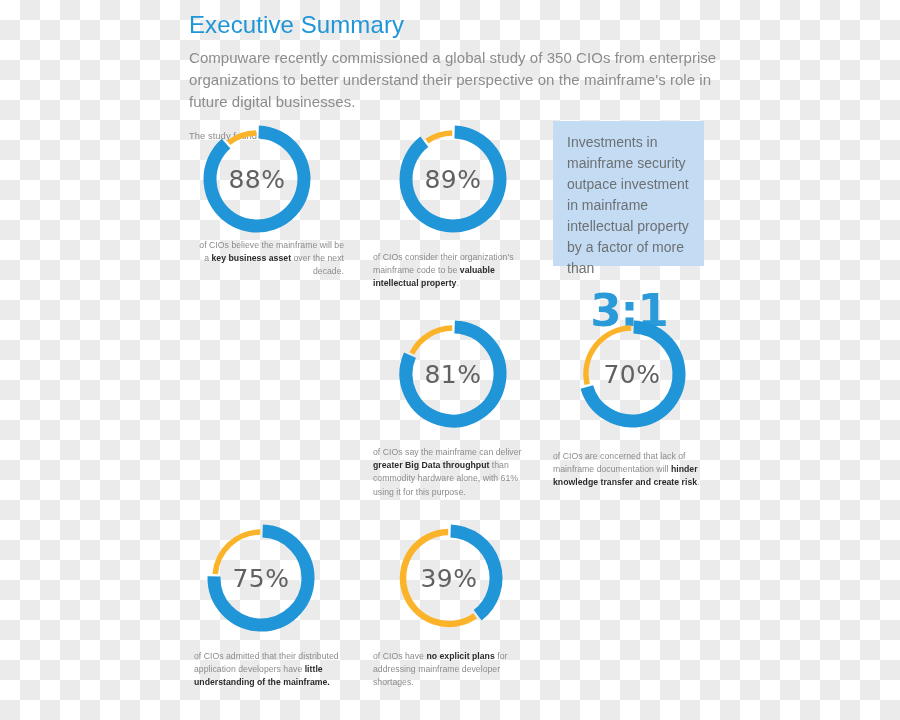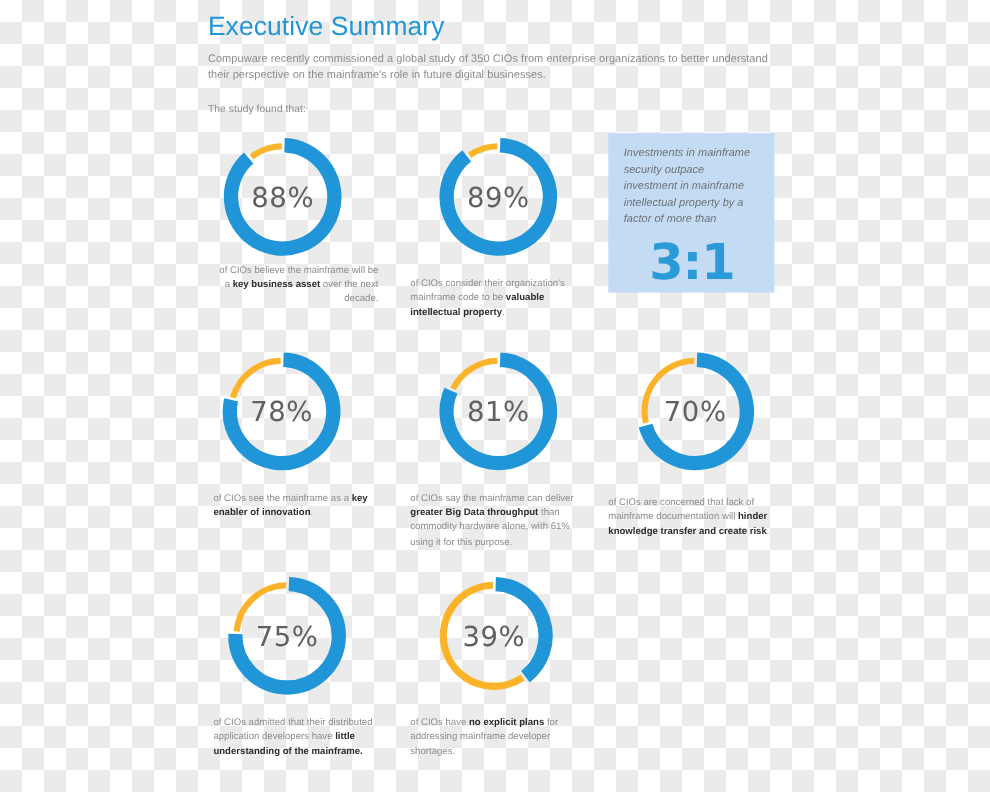--- a/index.html
+++ b/index.html
@@ -36,21 +36,21 @@
   }
   .title {
     font-size: 24px;
     font-weight: 400;
     color: #2096d8;
     letter-spacing: 0.1px;
     margin: 0 0 9px 0;
     line-height: 1.1;
   }
   .intro {
-    font-size: 10px;
+    font-size: 15px;
     color: #8c8c8c;
     line-height: 1.45;
     margin: 0;
     letter-spacing: 0.05px;
   }
   .study-line {
     font-size: 9.4px;
     color: #8c8c8c;
     margin: 17px 0 0 0;
     letter-spacing: 0.05px;
@@ -125,26 +125,25 @@
     position: absolute;
     left: 553px;
     top: 121px;
     width: 151px;
     height: 145px;
     background: #c3dcf4;
     box-sizing: border-box;
     padding: 11px 13px 8px 14px;
   }
   .callout-text {
-    font-size: 10px;
+    font-size: 14px;
     color: #6d7072;
     line-height: 1.5;
     margin: 0;
     letter-spacing: 0.02px;
-    font-style: italic;
   }
   .callout-ratio {
     font-size: 45px;
     font-weight: 700;
     color: #2b9ad9;
     text-align: center;
     line-height: 1;
     margin-top: 9px;
     letter-spacing: -1px;
     font-family: "DejaVu Sans", sans-serif;
@@ -189,34 +188,20 @@
     <div class="caption-box">
       <p class="caption"><span>of CIOs consider their organization's mainframe code to be </span><b>valuable intellectual property</b><span>.</span></p>
     </div>
   </div>
 
   <div class="callout">
     <p class="callout-text">Investments in mainframe security outpace investment in mainframe intellectual property by a factor of more than</p>
     <div class="callout-ratio">3:1</div>
   </div>
 
-  <div class="stat stat-3">
-    <div class="donut-wrap">
-      <svg width="118" height="118" viewBox="0 0 118 118">
-        <g class="donut-arcs">
-            <path d="M 14.737972297652867 46.4751086361336 A 46 46 0 0 1 58.19718930388496 13.007006022806003" stroke="#fbb429" stroke-width="5.5" fill="none" stroke-linecap="butt"></path>
-            <path d="M 60.640276345017554 12.028631130102497 A 47 47 0 1 1 13.167980347638526 48.58722061188505" stroke="#2096d8" stroke-width="13" fill="none" stroke-linecap="butt"></path>
-          </g>
-      </svg>
-      <div class="donut-label">78%</div>
-    </div>
-    <div class="caption-box">
-      <p class="caption"><span>of CIOs see the mainframe as a </span><b>key enabler of innovation</b><span>.</span></p>
-    </div>
-  </div>
 
   <div class="stat stat-4">
     <div class="donut-wrap">
       <svg width="118" height="118" viewBox="0 0 118 118">
         <g class="donut-arcs">
             <path d="M 17.868905105389075 38.40308195941658 A 46 46 0 0 1 58.19718930388496 13.007006022806003" stroke="#fbb429" stroke-width="5.5" fill="none" stroke-linecap="butt"></path>
             <path d="M 60.640276345017554 12.028631130102497 A 47 47 0 1 1 15.930951710574739 40.18359546982593" stroke="#2096d8" stroke-width="13" fill="none" stroke-linecap="butt"></path>
           </g>
       </svg>
       <div class="donut-label">81%</div>

